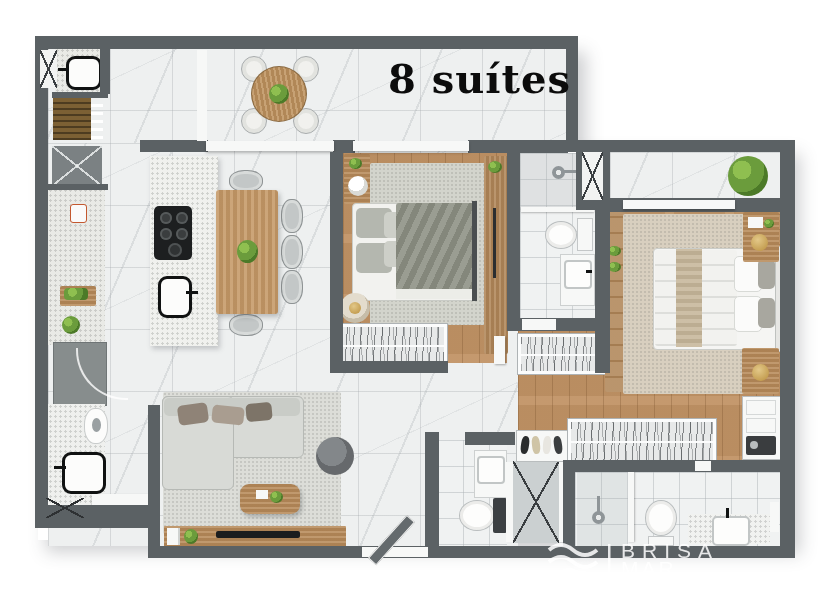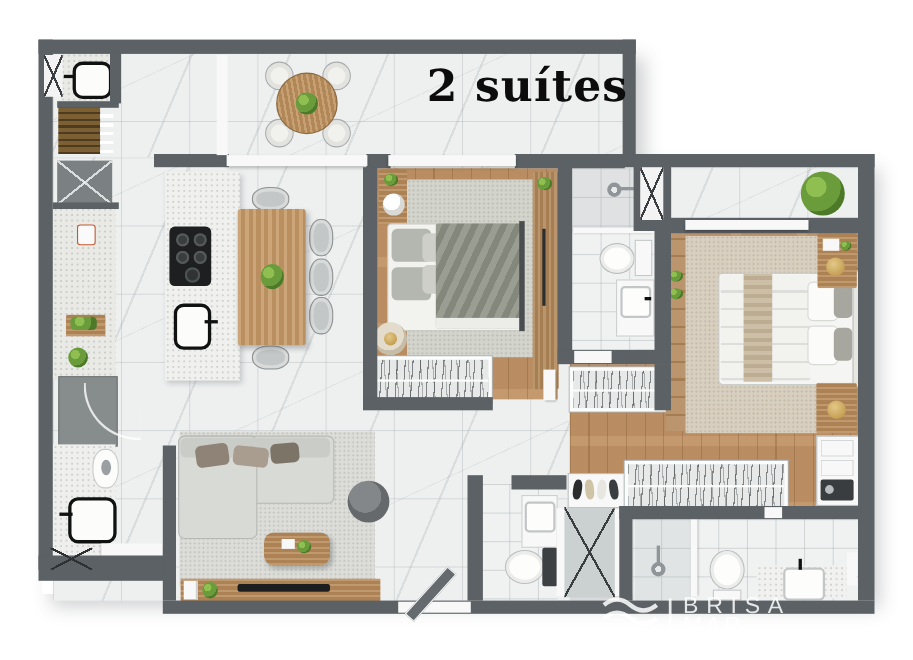--- a/index.html
+++ b/index.html
@@ -265,21 +265,21 @@
   <div class="wall" style="left:563px;top:460px;width:219px;height:12px;"></div>
   <div class="white" style="left:695px;top:461px;width:16px;height:10px;"></div>
   <div class="wall" style="left:563px;top:460px;width:12px;height:86px;"></div>
 
   <div class="wall" style="left:425px;top:432px;width:14px;height:114px;"></div>
   <div class="wall" style="left:465px;top:432px;width:50px;height:13px;"></div>
 
   <div class="white" style="left:362px;top:547px;width:66px;height:10px;"></div>
   <div class="abs" style="left:368px;top:500px;width:9px;height:56px;background:#646a6d;border:1px solid #f5f5f4;transform:rotate(42deg);transform-origin:bottom left;"></div>
 
-  <div id="title">2 suítes</div>
+  <div id="title">8 suítes</div>
 
   <div id="wm">
     <svg width="250" height="44" style="position:absolute;left:0;top:0;">
       <g stroke="rgba(255,255,255,.85)" stroke-width="4" fill="none">
         <path d="M4 12 q 12 -10 24 0 q 12 10 24 0"></path>
         <path d="M4 24 q 12 -10 24 0 q 12 10 24 0"></path>
         <path d="M14 36 q 10 -8 20 0 q 10 8 20 0"></path>
       </g>
       <rect x="63" y="6" width="2.5" height="32" fill="rgba(255,255,255,.85)"></rect>
     </svg>

